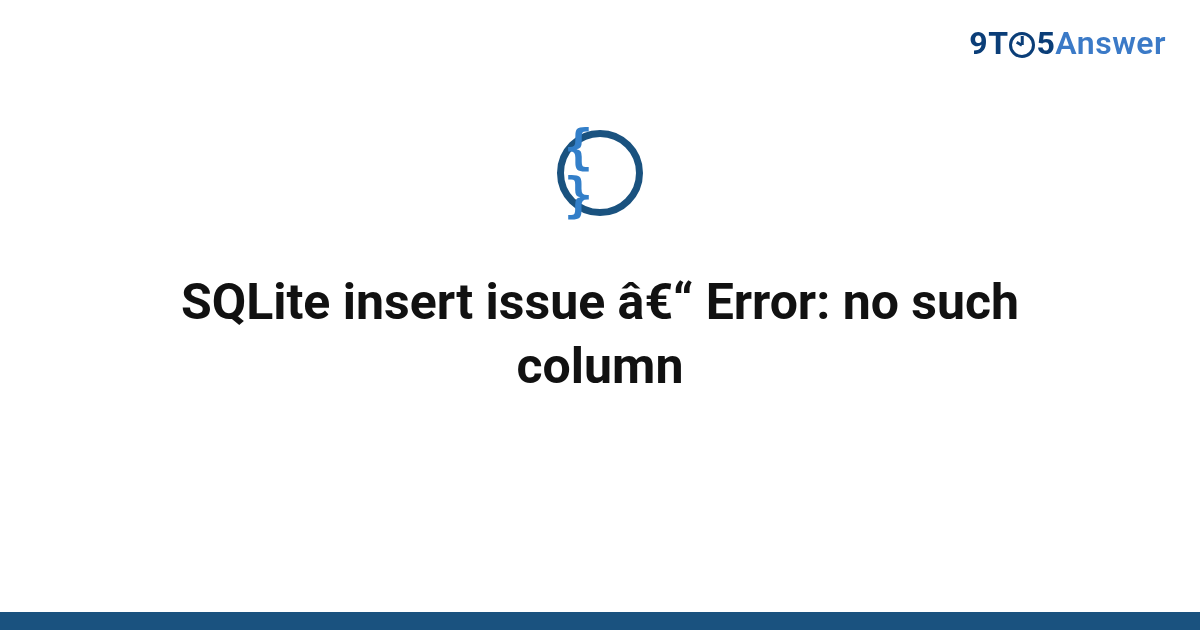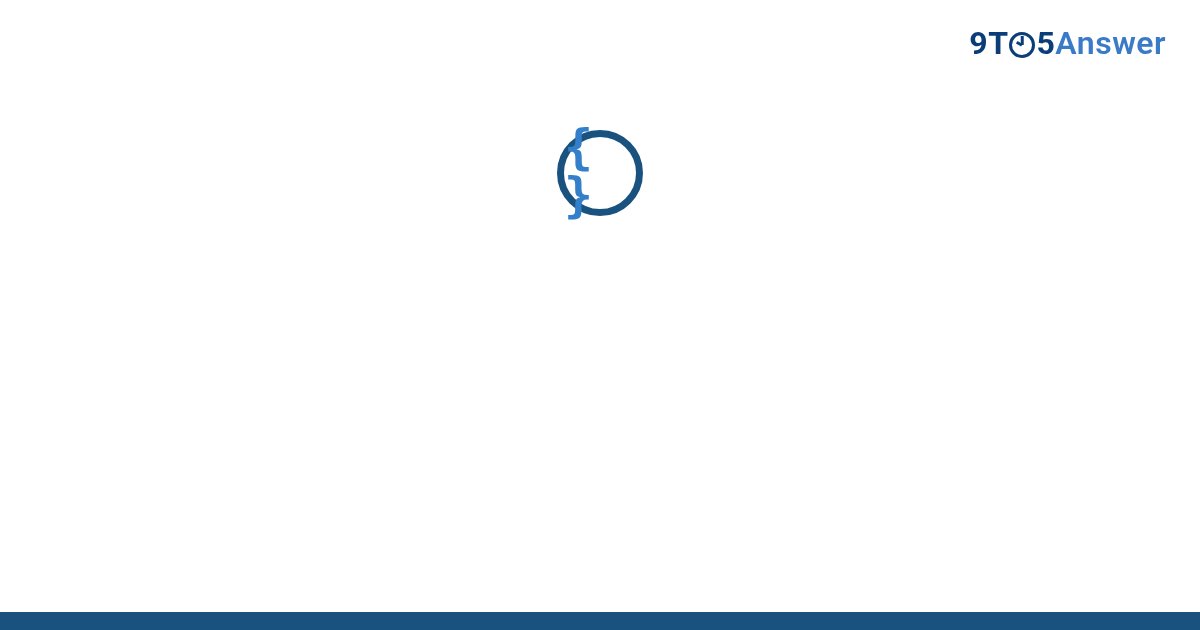--- a/index.html
+++ b/index.html
@@ -74,17 +74,18 @@
 <div class="page">
 
   <div class="brand">
     <span class="nine">9</span><span class="t-letter">T</span><span class="clock"></span><span class="five">5</span><span class="answer">Answer</span>
   </div>
 
   <div class="center-block">
     <div class="badge">
       <span class="badge-inner">{ }</span>
     </div>
+    <h1 class="title">SQLite insert issue â€“ Error: no such column</h1>
   </div>
 
   <div class="footer-bar"></div>
 
 </div>
 
 </body></html>

